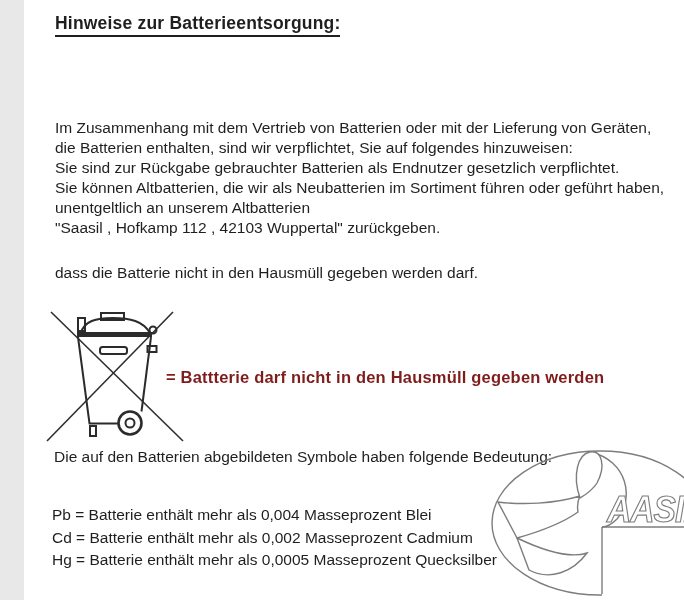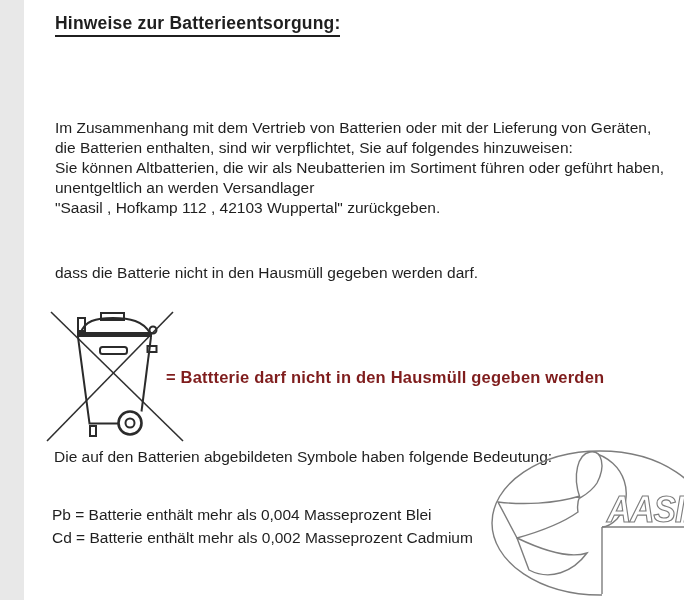--- a/index.html
+++ b/index.html
@@ -40,22 +40,23 @@
 <body>
 
 <div class="page">
 
   <h1 class="heading">Hinweise zur Batterieentsorgung:</h1>
 
 
   <div class="para p-obligation">
     <div class="line">Im Zusammenhang mit dem Vertrieb von Batterien oder mit der Lieferung von Geräten,</div>
     <div class="line">die Batterien enthalten, sind wir verpflichtet, Sie auf folgendes hinzuweisen:</div>
+    <div class="line">Sie sind zur Rückgabe gebrauchter Batterien als Endnutzer gesetzlich verpflichtet.</div>
     <div class="line">Sie können Altbatterien, die wir als Neubatterien im Sortiment führen oder geführt haben,</div>
-    <div class="line">unentgeltlich an werden Versandlager</div>
+    <div class="line">unentgeltlich an unserem Altbatterien</div>
     <div class="line">"Saasil , Hofkamp 112 , 42103 Wuppertal" zurückgeben.</div>
   </div>
 
   <div class="para p-symbol">
     <div class="line">dass die Batterie nicht in den Hausmüll gegeben werden darf.</div>
   </div>
 
   <svg class="bin-svg" width="150" height="140" viewBox="0 0 150 140">
     <g stroke="#2f2f2f" stroke-width="1.6" fill="none">
       <line x1="11" y1="7" x2="143" y2="136"></line>
@@ -77,20 +78,21 @@
     </g>
   </svg>
 
   <div class="bin-caption">= Battterie darf nicht in den Hausmüll gegeben werden</div>
 
   <div class="para p-intro">Die auf den Batterien abgebildeten Symbole haben folgende Bedeutung:</div>
 
   <div class="para p-defs">
     <div class="line">Pb = Batterie enthält mehr als 0,004 Masseprozent Blei</div>
     <div class="line">Cd = Batterie enthält mehr als 0,002 Masseprozent Cadmium</div>
+    <div class="line">Hg = Batterie enthält mehr als 0,0005 Masseprozent Quecksilber</div>
   </div>
 
   <svg class="logo-svg" width="240" height="158" viewBox="0 0 240 158">
     <g stroke="#7d7d7d" stroke-width="1.4">
       <ellipse cx="126" cy="81" rx="108" ry="72" fill="none"></ellipse>
       <rect x="128" y="85" width="112" height="73" fill="#ffffff" stroke="none"></rect>
       <path d="M 128 85 H 233.5" fill="none"></path>
       <path d="M 128 85 V 152" fill="none"></path>
       <path d="M 106 54 C 80 62, 48 63, 24 60 L 43 96 C 68 89, 90 80, 104 70 C 103 64, 104 58, 106 54 Z" fill="#ffffff"></path>
       <path d="M 43 96 L 55 128 C 76 139, 99 130, 113 111 C 95 117, 66 107, 43 96 Z" fill="#ffffff"></path>

